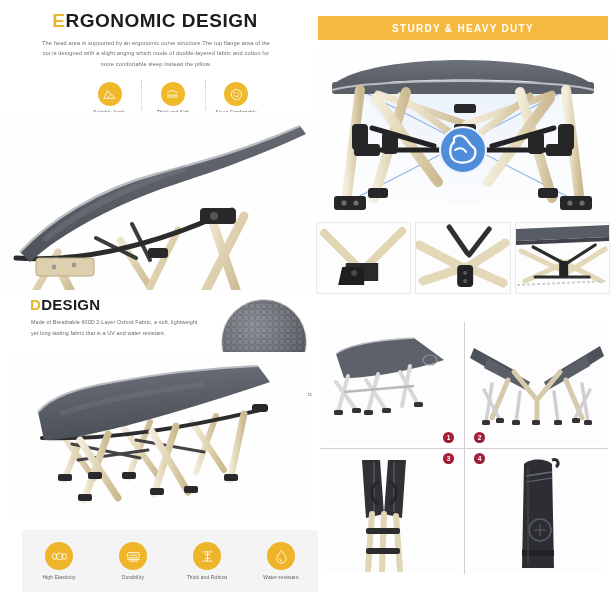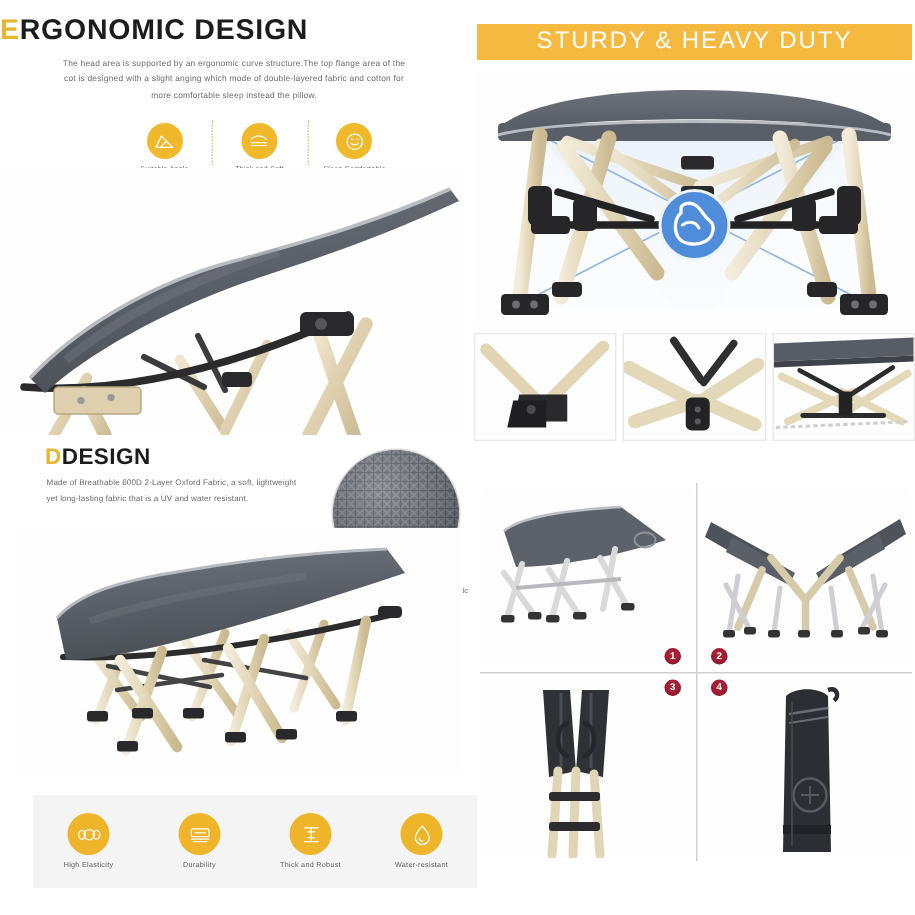--- a/index.html
+++ b/index.html
@@ -4,21 +4,21 @@
 <style>
   html,body{margin:0;padding:0;background:#ffffff;}
   body{width:610px;height:610px;overflow:hidden;
        font-family:"Liberation Sans","DejaVu Sans",sans-serif;
        color:#3b3b3b;position:relative;}
   .page{position:relative;width:610px;height:610px;background:#fff;}
   .photo{position:absolute;overflow:hidden;}
 
   
   .erg-wrap{position:absolute;left:0;top:0;width:310px;height:120px;}
-  .erg-title{position:absolute;left:0;top:10px;width:310px;
+  .erg-title{position:absolute;left:0;top:10px;width:310px;text-align:center;
              font-size:19px;font-weight:700;letter-spacing:.5px;color:#1c1c1c;}
   .erg-title .cap{color:#e8b52e;}
   .erg-desc{position:absolute;left:40px;top:38px;width:232px;text-align:center;
             font-size:5.6px;line-height:1.85;color:#6c6c6c;letter-spacing:.15px;}
   .feat3{position:absolute;left:78px;top:82px;width:190px;display:flex;}
   .feat3 .cell{flex:1;position:relative;display:flex;flex-direction:column;
                align-items:center;}
   .feat3 .cell+.cell:before{content:"";position:absolute;left:0;top:-2px;
      border-left:1px dotted #e3c468;height:30px;}
   .circ{width:24px;height:24px;border-radius:50%;background:#f0b92c;
@@ -46,21 +46,21 @@
   .featbar{position:absolute;left:22px;top:530px;width:296px;height:62px;
            background:#f4f4f4;display:flex;align-items:center;}
   .featbar .cell{flex:1;display:flex;flex-direction:column;align-items:center;}
   .circ-lg{width:28px;height:28px;border-radius:50%;background:#efb52a;
            display:flex;align-items:center;justify-content:center;}
   .featbar .feat-lbl{margin-top:5px;font-size:4.8px;}
 
   
   .banner{position:absolute;left:318px;top:16px;width:290px;height:24px;
           background:#f6b93f;display:flex;align-items:center;justify-content:center;
-          color:#fff;font-size:16px;font-weight:400;letter-spacing:1.3px;}
+          color:#fff;font-size:10px;font-weight:700;letter-spacing:1.3px;}
   .sturdy-photo{left:316px;top:46px;width:294px;height:172px;}
   .detail-row{position:absolute;left:316px;top:222px;width:294px;height:72px;
               display:flex;gap:4px;}
   .detail-row .dcell{flex:1;position:relative;overflow:hidden;
                      border:1px solid #e9e9ea;background:#fff;}
 
   
   .quad{position:absolute;left:320px;top:322px;width:288px;height:252px;}
   .quad .vline{position:absolute;left:144px;top:0;width:1px;height:252px;
                background:#cfcfcf;}

